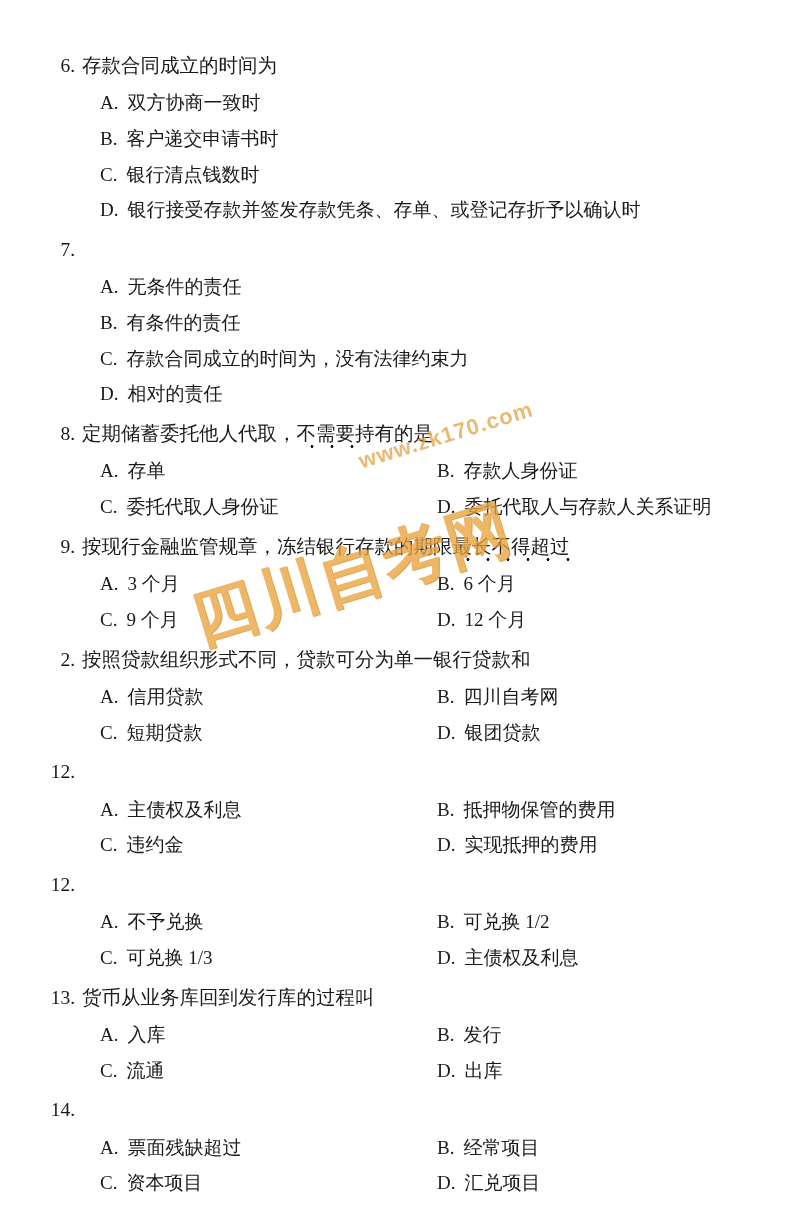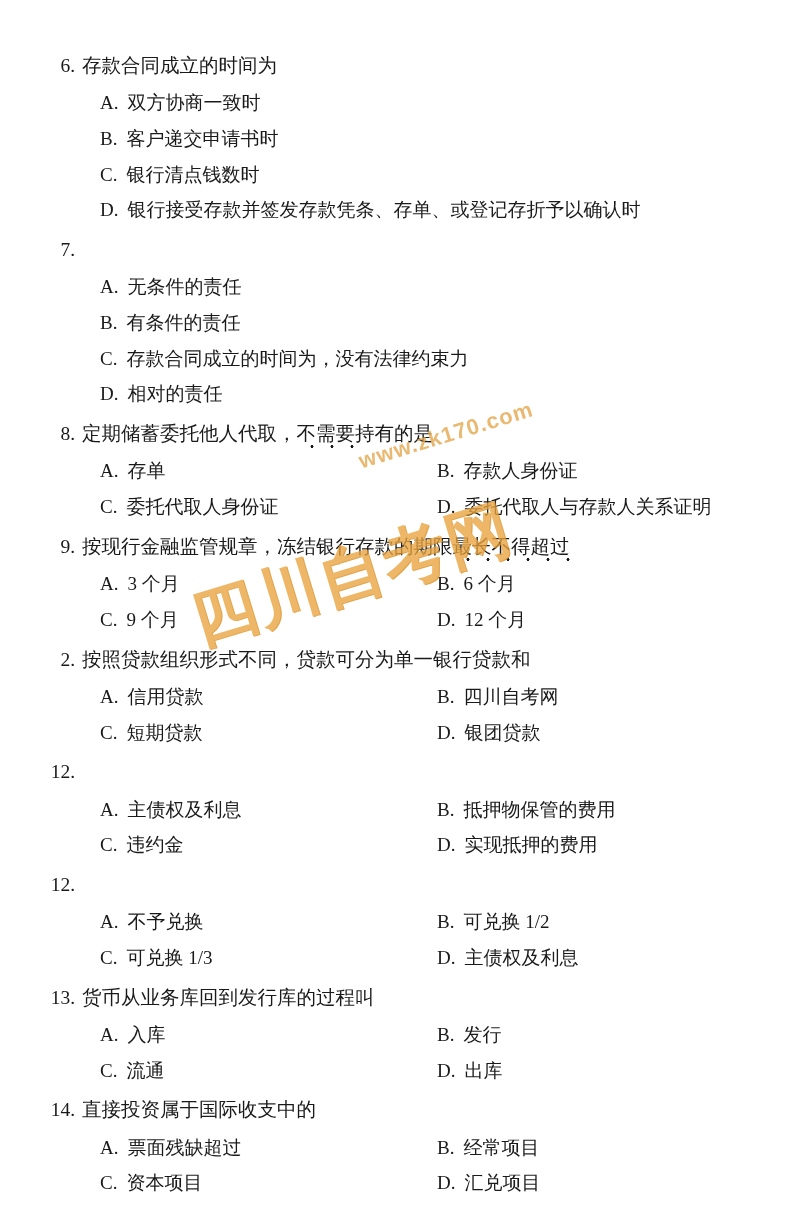--- a/index.html
+++ b/index.html
@@ -366,21 +366,20 @@
           <span class="opt-label">D.</span>
           <span class="opt-text">出库</span>
         </span>
       </div>
     </div>
   </div>
 
   <div class="question">
     <div class="q-stem">
       <span class="q-num">14.</span>
-      <span class="q-text">直接投资属于国际收支中的</span>
     </div>
     <div class="options-stack">
       <div class="opt-row two-col">
         <span class="opt">
           <span class="opt-label">A.</span>
           <span class="opt-text">票面残缺超过</span>
         </span>
         <span class="opt">
           <span class="opt-label">B.</span>
           <span class="opt-text">经常项目</span>

